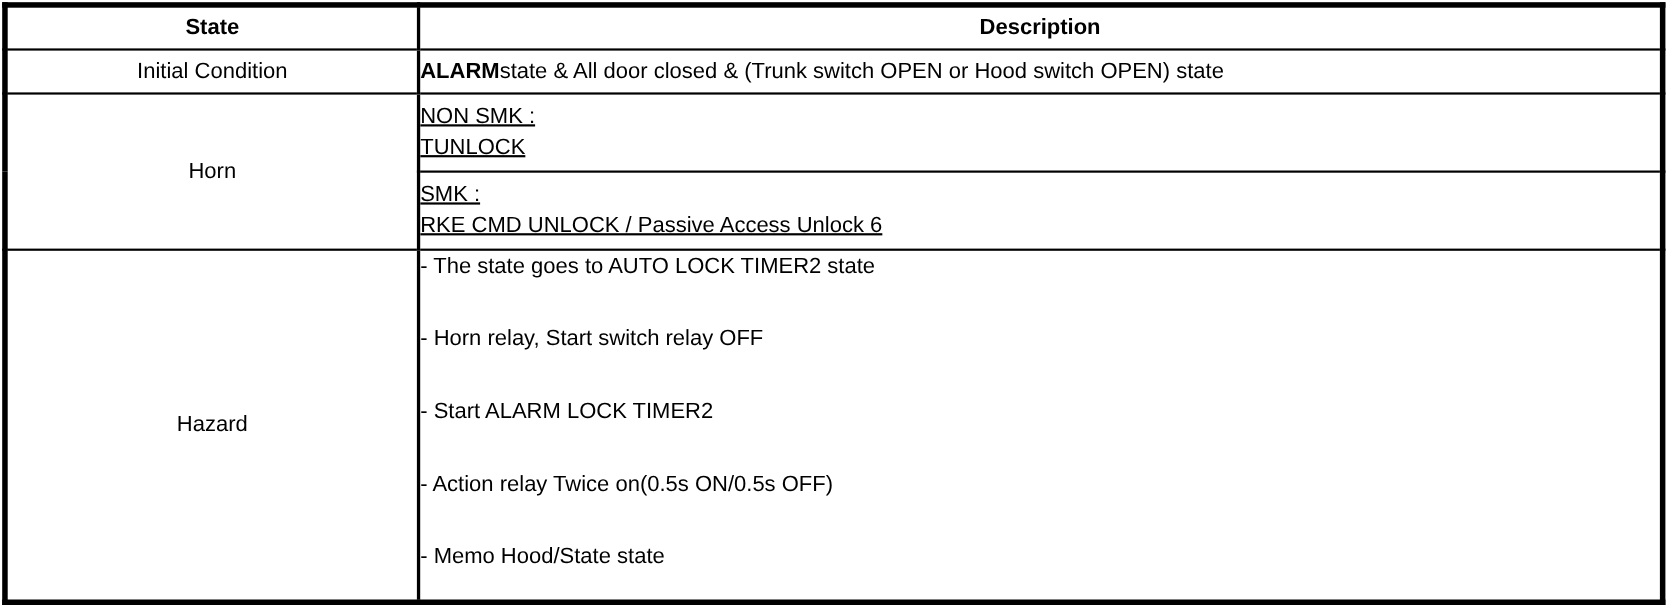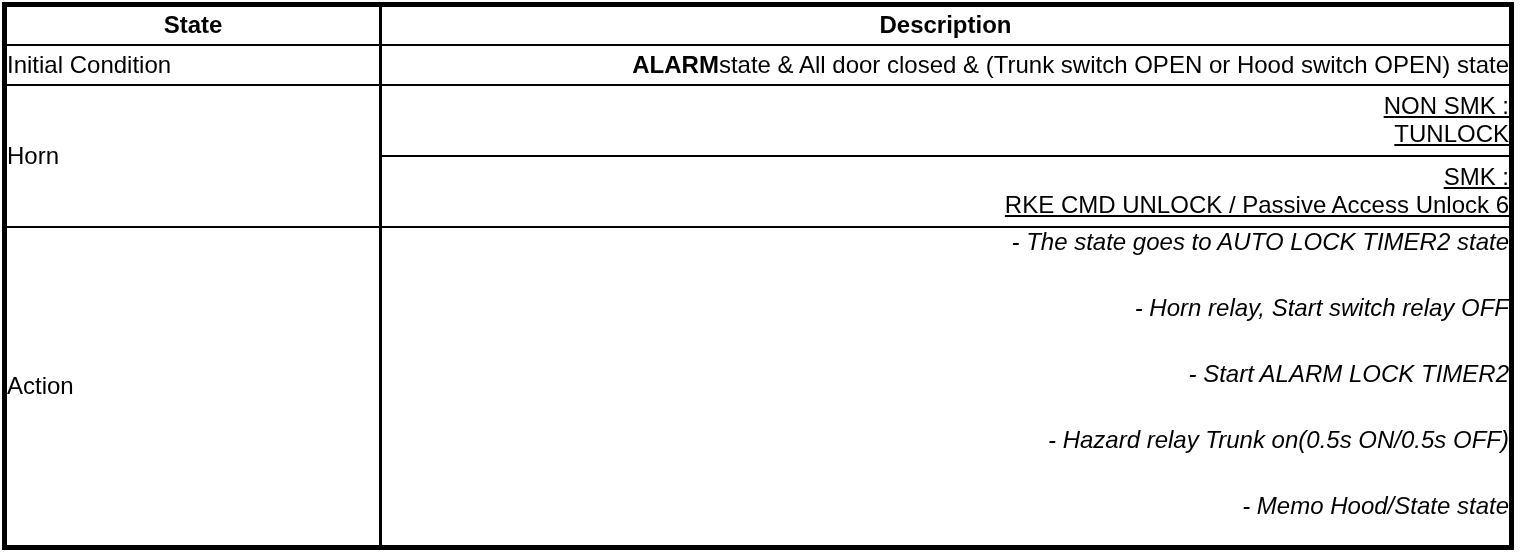--- a/index.html
+++ b/index.html
@@ -24,67 +24,66 @@
     width: 100%;
     height: 100%;
     border-collapse: collapse;
     table-layout: fixed;
     border: 5px solid #000000;
   }
   table.spec-table th,
   table.spec-table td {
     border: 2px solid #000000;
     padding: 0;
-    font-size: 24px;
+    font-size: 20px;
     line-height: 28px;
     overflow: hidden;
   }
   
   col.col-state { width: 376px; }
   col.col-desc  { width: auto; }
 
   
   .state-cell { border-right-width: 3px !important; }
 
   
   tr.header-row { height: 40px; }
   th.header-cell {
     font-weight: bold;
     text-align: center;
     vertical-align: middle;
   }
 
   
   td.state-cell {
-    text-align: left;
+    text-align: center;
     vertical-align: middle;
   }
 
   
   td.desc-cell {
-    text-align: right;
+    text-align: left;
     vertical-align: middle;
     padding: 4px 6px 4px 9px;
     margin-left: 28px;
   }
 
   tr.initial-row { height: 40px; }
   tr.event-row   { height: 71px; }
 
   td.event-desc { vertical-align: middle; text-decoration: underline; }
 
   td.action-desc {
     vertical-align: top;
     padding-top: 14px;
   }
   .action-item {
     height: 28px;
     margin-bottom: 38px;
     white-space: nowrap;
-    font-style: italic;
   }
   .action-item:last-child { margin-bottom: 0; }
 
   .bold { font-weight: bold; }
   .desc-line { white-space: nowrap; }
 </style>
 </head>
 <body>
 
 <div class="table-wrap">
@@ -115,24 +114,24 @@
       </td>
     </tr>
     <tr class="event-row">
       <td class="desc-cell event-desc">
         <div class="desc-line">SMK :</div>
         <div class="desc-line">RKE CMD UNLOCK / Passive Access Unlock 6</div>
       </td>
     </tr>
 
     <tr>
-      <td class="state-cell">Action</td>
+      <td class="state-cell">Hazard</td>
       <td class="desc-cell action-desc">
         <div class="action-item">- The state goes to AUTO LOCK TIMER2 state</div>
         <div class="action-item">- Horn relay, Start switch relay OFF</div>
         <div class="action-item">- Start ALARM LOCK TIMER2</div>
-        <div class="action-item">- Hazard relay Trunk on(0.5s ON/0.5s OFF)</div>
+        <div class="action-item">- Action relay Twice on(0.5s ON/0.5s OFF)</div>
         <div class="action-item">- Memo Hood/State state</div>
       </td>
     </tr>
   </tbody>
     </table>
 </div>
 
 </body></html>

